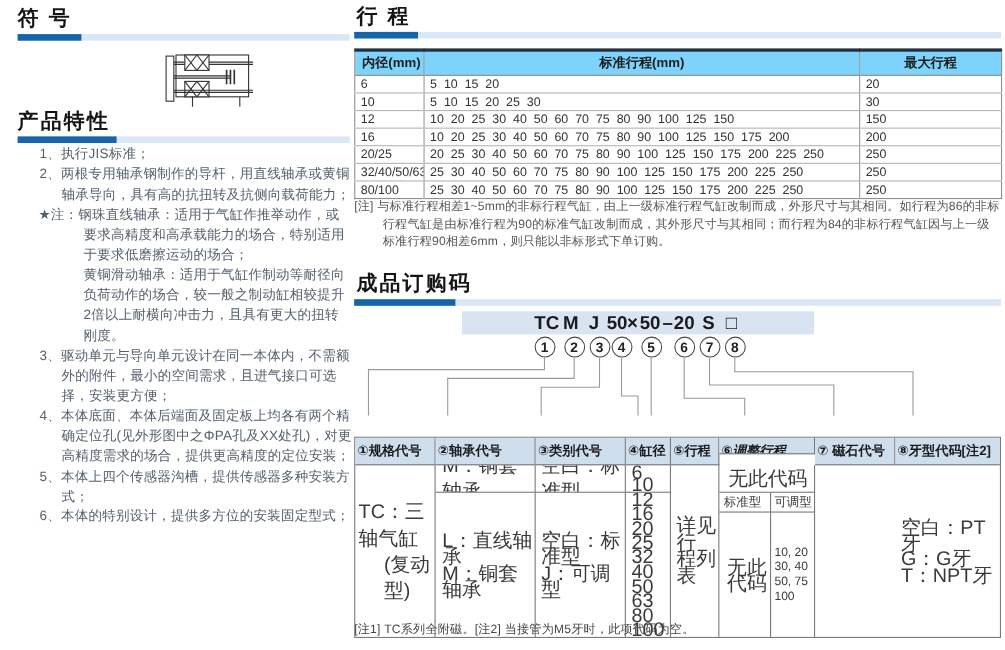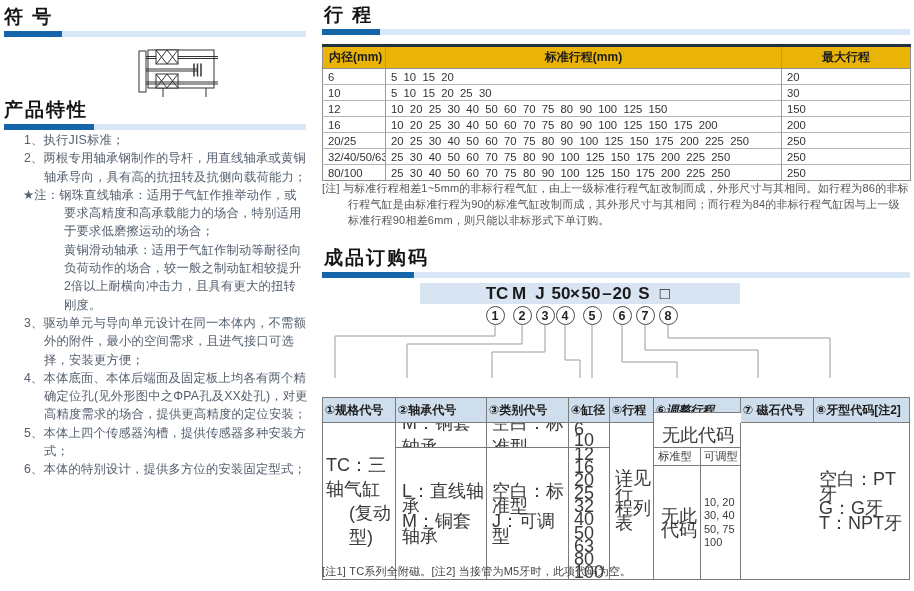--- a/index.html
+++ b/index.html
@@ -1,32 +1,32 @@
 <!DOCTYPE html>
 <html><head>
 <meta charset="utf-8">
 <style>
   html,body{margin:0;padding:0;background:#fff;}
   .page{position:relative;width:914px;height:591px;background:#fff;overflow:hidden;
         font-family:"Liberation Sans","DejaVu Sans",sans-serif;}
   .col{position:absolute;top:0;height:591px;}
-  #left-col{left:4px;width:303px;}
+  #left-col{left:16px;width:303px;}
   #right-col{left:322px;width:588px;}
   .sec-title{position:absolute;font-size:19px;font-weight:bold;color:#151515;letter-spacing:2px;white-space:nowrap;}
   .bar{position:absolute;height:6px;background:#d9e8f6;}
   .bar-dark{position:absolute;left:0;top:0;height:100%;background:#1565ab;}
   
   #features-list{position:absolute;left:0;top:131px;width:304px;font-size:12.3px;letter-spacing:0.2px;
                  line-height:18.3px;color:#55606e;}
   .f-item{padding-left:20px;text-indent:-20px;margin-left:20px;}
   .f-star{margin-left:19px;padding-left:41px;text-indent:-41px;}
   .f-star2{margin-left:19px;padding-left:41px;}
   
   #stroke-table{position:absolute;left:0;top:44px;width:588px;border-collapse:collapse;table-layout:fixed;}
-  #stroke-table th{background:#eab308;height:21px;font-size:12px;color:#1c1c1c;
+  #stroke-table th{background:#7dd3fc;height:21px;font-size:12px;color:#1c1c1c;
                    border-bottom:1px solid #8f8f8f;padding:0;}
   #stroke-table{border:1px solid #8f8f8f;border-top:3px solid #22313f;}
   #stroke-table th.h-bore{text-align:left;padding-left:6px;}
   #stroke-table td{height:15px;font-size:11.3px;color:#333;padding:0 0 0 5px;
                    border-top:1px solid #b5b5b5;white-space:pre;overflow:hidden;}
   #stroke-table td+td,#stroke-table th+th{border-left:1px solid #9a9a9a;}
   
   #stroke-note{position:absolute;left:0;top:181px;width:588px;font-size:11px;line-height:15.8px;
                color:#555;padding-left:26px;text-indent:-26px;box-sizing:border-box;letter-spacing:0.2px;}
   

